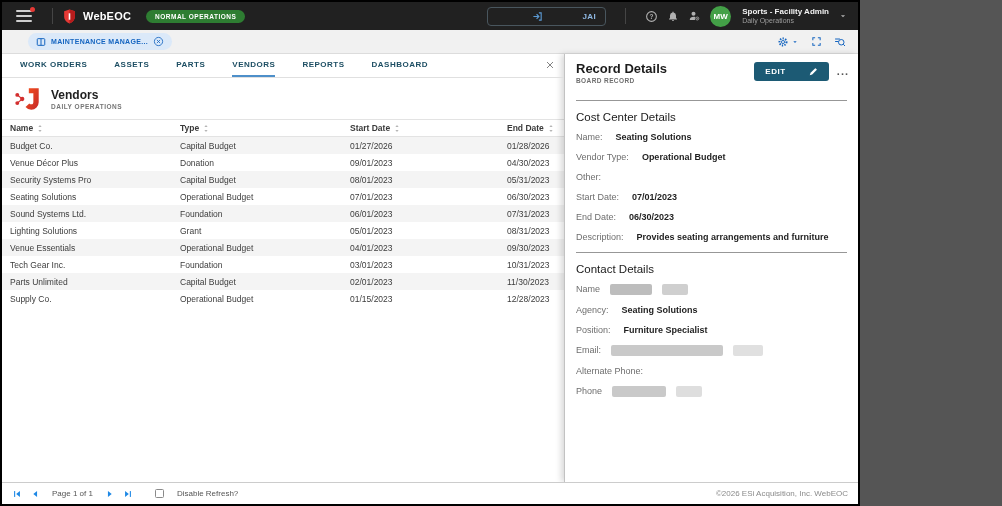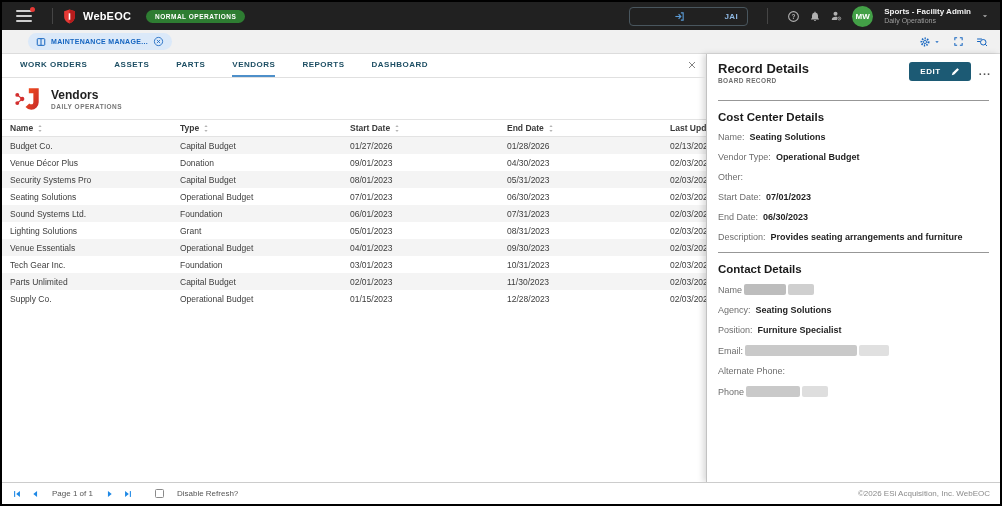--- a/index.html
+++ b/index.html
@@ -1,17 +1,17 @@
 <!DOCTYPE html>
 <html><head>
 <meta charset="utf-8">
 <style>
   * { margin:0; padding:0; box-sizing:border-box; }
   body { font-family:"Liberation Sans", sans-serif; background:#555; }
-  #app { width:1002px; height:506px; border:2px solid #000; background:#fff; display:flex; flex-direction:column; overflow:hidden; }
+  #app { width:860px; height:506px; border:2px solid #000; background:#fff; display:flex; flex-direction:column; overflow:hidden; }
 
   
   .topbar { height:28px; background:#212121; display:flex; align-items:center; padding:0 10px; flex:0 0 auto; }
   .hamburger { position:relative; width:16px; height:12px; display:flex; flex-direction:column; justify-content:space-between; cursor:pointer; margin:0 10px 0 4px; }
   .hamburger i { display:block; height:2px; background:#cfcfcf; border-radius:1px; }
   .hamburger .dot { position:absolute; top:-3px; right:-3px; width:5px; height:5px; border-radius:50%; background:#e53935; }
   .vdiv { width:1px; height:16px; background:#454545; margin:0 10px; }
   .brand { display:flex; align-items:center; gap:7px; }
   .brand-name { color:#fff; font-weight:bold; font-size:11px; letter-spacing:.2px; }
   .status-pill { background:#2e7d32; color:#fff; font-size:6.5px; font-weight:bold; letter-spacing:.5px; padding:3px 9px; border-radius:9px; margin-left:8px; }
@@ -52,26 +52,26 @@
   .tr { height:17px; cursor:pointer; }
   .tr.alt { background:#f4f4f4; }
   .td { font-size:8.5px; color:#3c3c3c; padding-left:8px; overflow:hidden; white-space:nowrap; }
 
   
   .right-panel { width:294px; flex:0 0 auto; background:#fff; border-left:1px solid #c2c2c2; box-shadow:-3px 0 6px rgba(0,0,0,.15); display:flex; flex-direction:column; overflow:hidden; }
   .panel-header { display:flex; align-items:flex-start; padding:8px 9px 6px 11px; }
   .panel-title { font-size:13px; font-weight:bold; color:#1c1c1c; line-height:1.15; }
   .panel-subtitle { font-size:6.5px; font-weight:bold; color:#6e6e6e; letter-spacing:.4px; }
   .panel-actions { margin-left:auto; display:flex; align-items:center; gap:8px; }
-  .edit-btn { background:#1c5a74; color:#fff; border:none; font-family:inherit; font-size:8px; font-weight:bold; letter-spacing:.6px; padding:5px 11px; border-radius:3px; display:flex; align-items:flex-end; gap:10px; cursor:pointer; }
+  .edit-btn { background:#1c5a74; color:#fff; border:none; font-family:inherit; font-size:8px; font-weight:bold; letter-spacing:.6px; padding:5px 11px; border-radius:3px; display:flex; align-items:flex-end; gap:23px; cursor:pointer; }
   .more-btn { color:#555; font-size:11px; font-weight:bold; letter-spacing:1px; cursor:pointer; line-height:1; }
   .panel-body { padding:2px 11px 0 11px; overflow:hidden; }
   .divider { height:1px; background:#979797; margin:8px 0; }
-  .section-title { font-size:11.5px; font-weight:bold; color:#1a1a1a; margin:10px 0 9px 0; }
-  .field { margin-bottom:10px; display:flex; align-items:flex-end; flex-wrap:nowrap; }
+  .section-title { font-size:11.5px; font-weight:normal; color:#1a1a1a; margin:10px 0 9px 0; }
+  .field { margin-bottom:10px; display:flex; align-items:flex-start; flex-wrap:nowrap;gap:8px; }
   .flabel { font-size:9px; color:#6e6e6e; white-space:nowrap; }
   .fvalue { font-size:9px; font-weight:bold; color:#1f1f1f; margin-left:5px; white-space:nowrap; }
   .redact { display:inline-block; height:11px; border-radius:2px; margin-left:2px; }
 
   
   .footer { height:22px; border-top:1px solid #ccc; display:flex; align-items:center; padding:0 10px; flex:0 0 auto; background:#fff;text-align:center; }
   .pager { display:flex; align-items:center; gap:8px; }
   .page-label { font-size:8px; color:#555; margin:0 4px; }
   .checkbox { width:9px; height:9px; border:1px solid #8a8a8a; border-radius:1.5px; background:#fff; margin-left:14px; cursor:pointer; }
   .check-label { font-size:8px; color:#555; margin-left:5px; }

